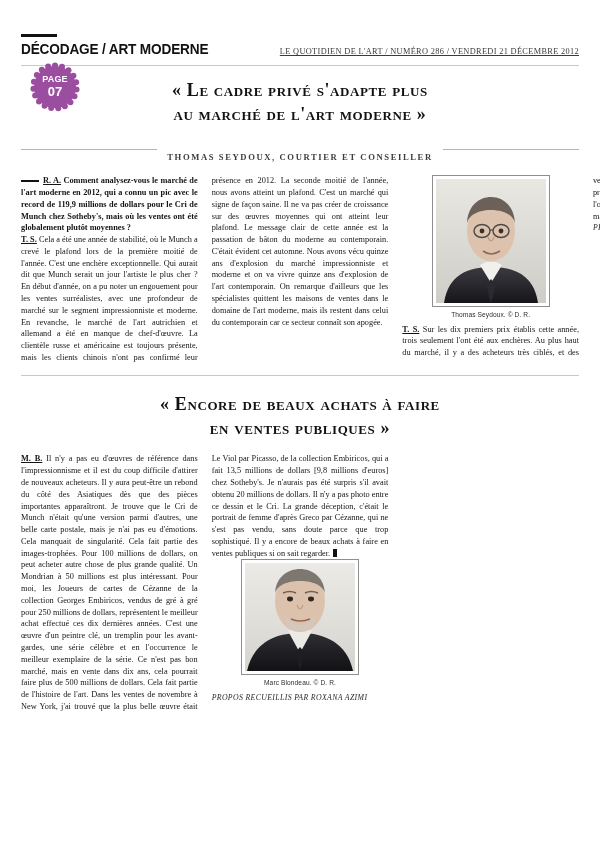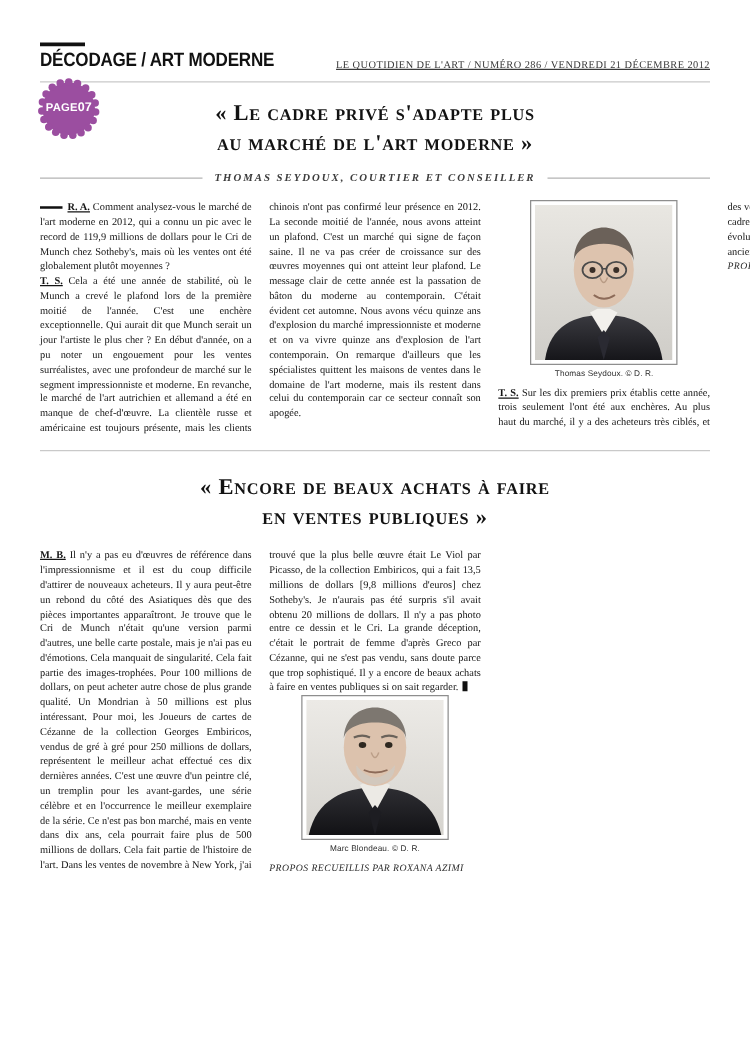--- a/index.html
+++ b/index.html
@@ -10,21 +10,21 @@
   }
   body {
     font-family: "Liberation Serif", "DejaVu Serif", serif;
     color: #1a1a1a;
     position: relative;
     overflow: hidden;
   }
   .page {
     width: 600px; height: 743px;
     position: relative;
-    padding: 0 32px;
+    padding: 0 21px;
   }
 
   
   .masthead {
     position: relative;
     height: 58px;
     padding-top: 26px;
     display: flex;
     align-items: flex-end;
     justify-content: space-between;
@@ -64,29 +64,29 @@
   .badge {
     position: absolute;
     left: 30px; top: 62px;
     width: 50px; height: 50px;
     z-index: 5;
   }
   .badge svg { display: block; }
   .badge-text {
     position: absolute; left: 0; top: 0;
     width: 50px; height: 50px;
-    display: flex; 
+    display: flex; flex-direction: column;
     align-items: center; justify-content: center;
     color: #fff;
     font-family: "Liberation Sans", sans-serif;
     font-weight: 700;
     line-height: 1.05;
   }
   .badge-text .b1 { font-size: 9px; letter-spacing: 0.2px; }
-  .badge-text .b2 { font-size: 10px; }
+  .badge-text .b2 { font-size: 13px; }
 
   
   .headline {
     text-align: center;
     font-family: "Liberation Serif", "DejaVu Serif", serif;
     font-size: 18px;
     line-height: 1.34;
     letter-spacing: 0.6px;
     font-variant: small-caps;
     color: #121212;
@@ -98,45 +98,45 @@
   
   .byline {
     display: flex;
     align-items: center;
     justify-content: center;
     gap: 10px;
     margin: 11px 0 0 0;
   }
   .byline .rule { flex: 1; height: 1px; background: #b4b4b4; }
   .byline .name {
-    font-style: italic;
     font-weight: 700;
     font-size: 8.6px;
     letter-spacing: 1.6px;
     color: #3d3d3d;
     white-space: nowrap;
+    margin-top: 15px;
   }
 
   
   .article {
     margin-top: 13px;
     column-count: 3;
     column-gap: 14px;
     column-fill: auto;
     font-size: 8.3px;
     line-height: 1.42;
     text-align: justify;
     hyphens: auto;
     color: #141414;
   }
   .article.a1 { height: 190px; }
   .article.a2 { height: 262px; }
 
   .article p { margin: 0; text-indent: 0; }
-  .q { font-weight: 400; }
+  .q { font-weight: 700; }
   .spk { text-decoration: underline; font-weight: 700; }
   .spk-q { text-decoration: underline; font-weight: 700; }
   .dash {
     display: inline-block;
     width: 18px; height: 2.2px;
     background: #111;
     vertical-align: middle;
     margin-right: 4px;
     margin-bottom: 1px;
   }

